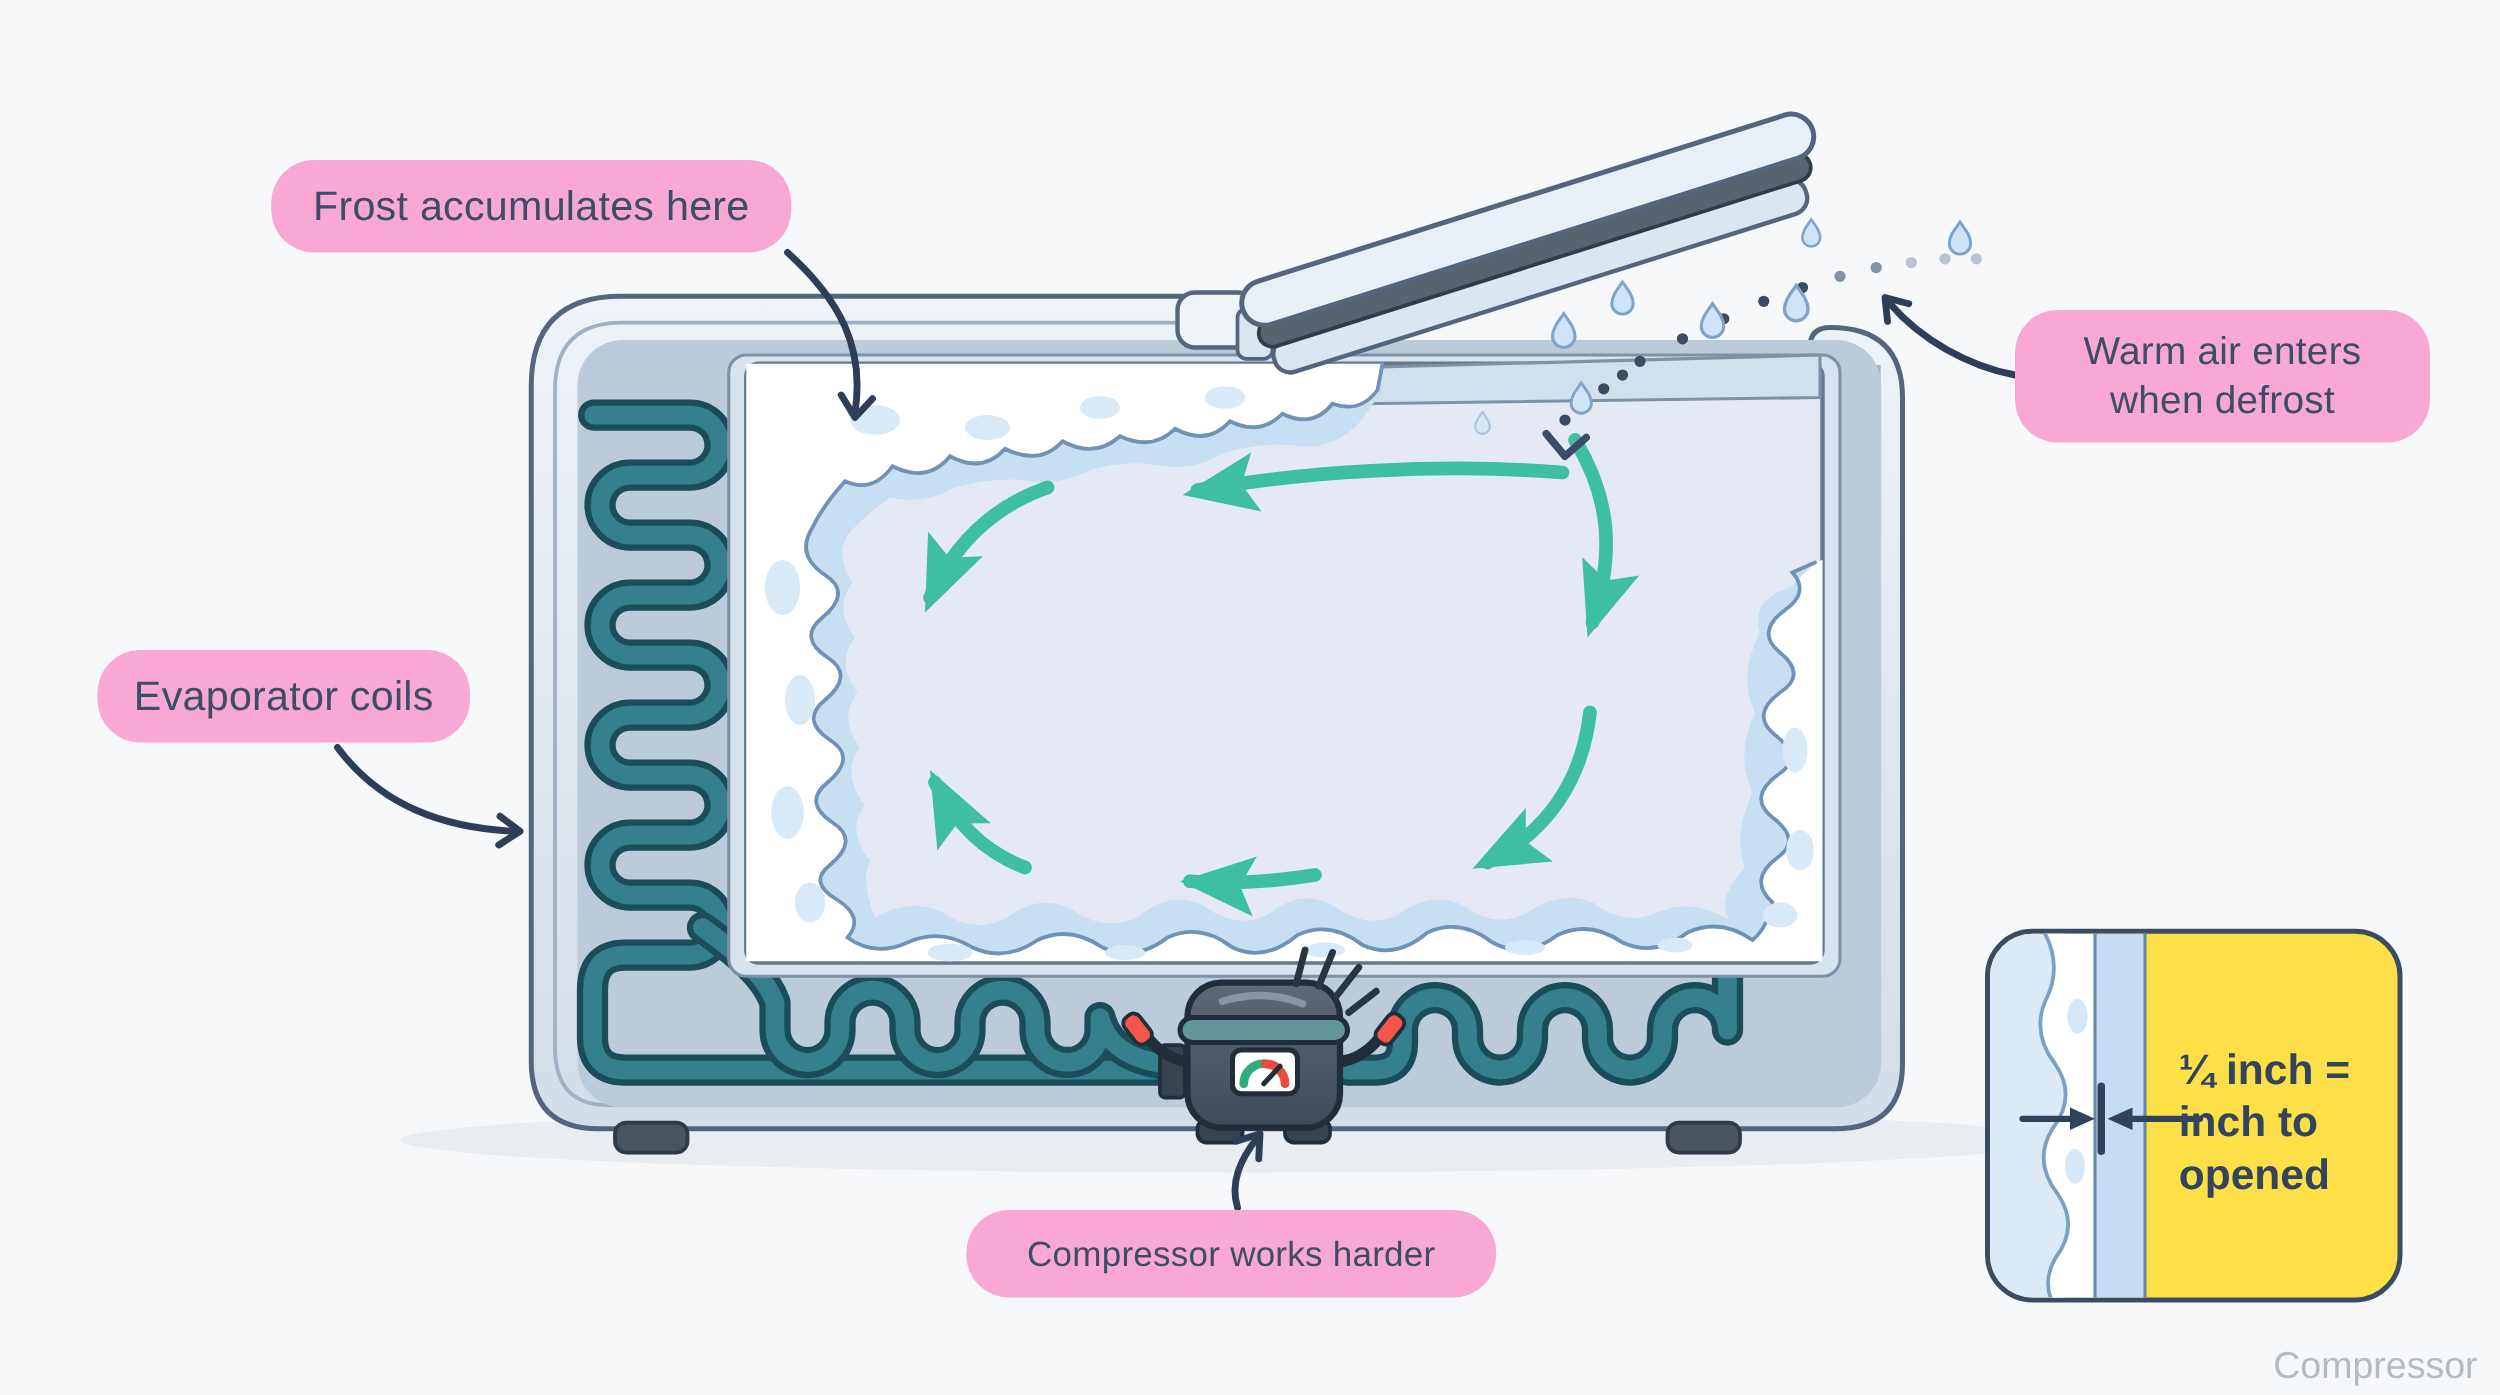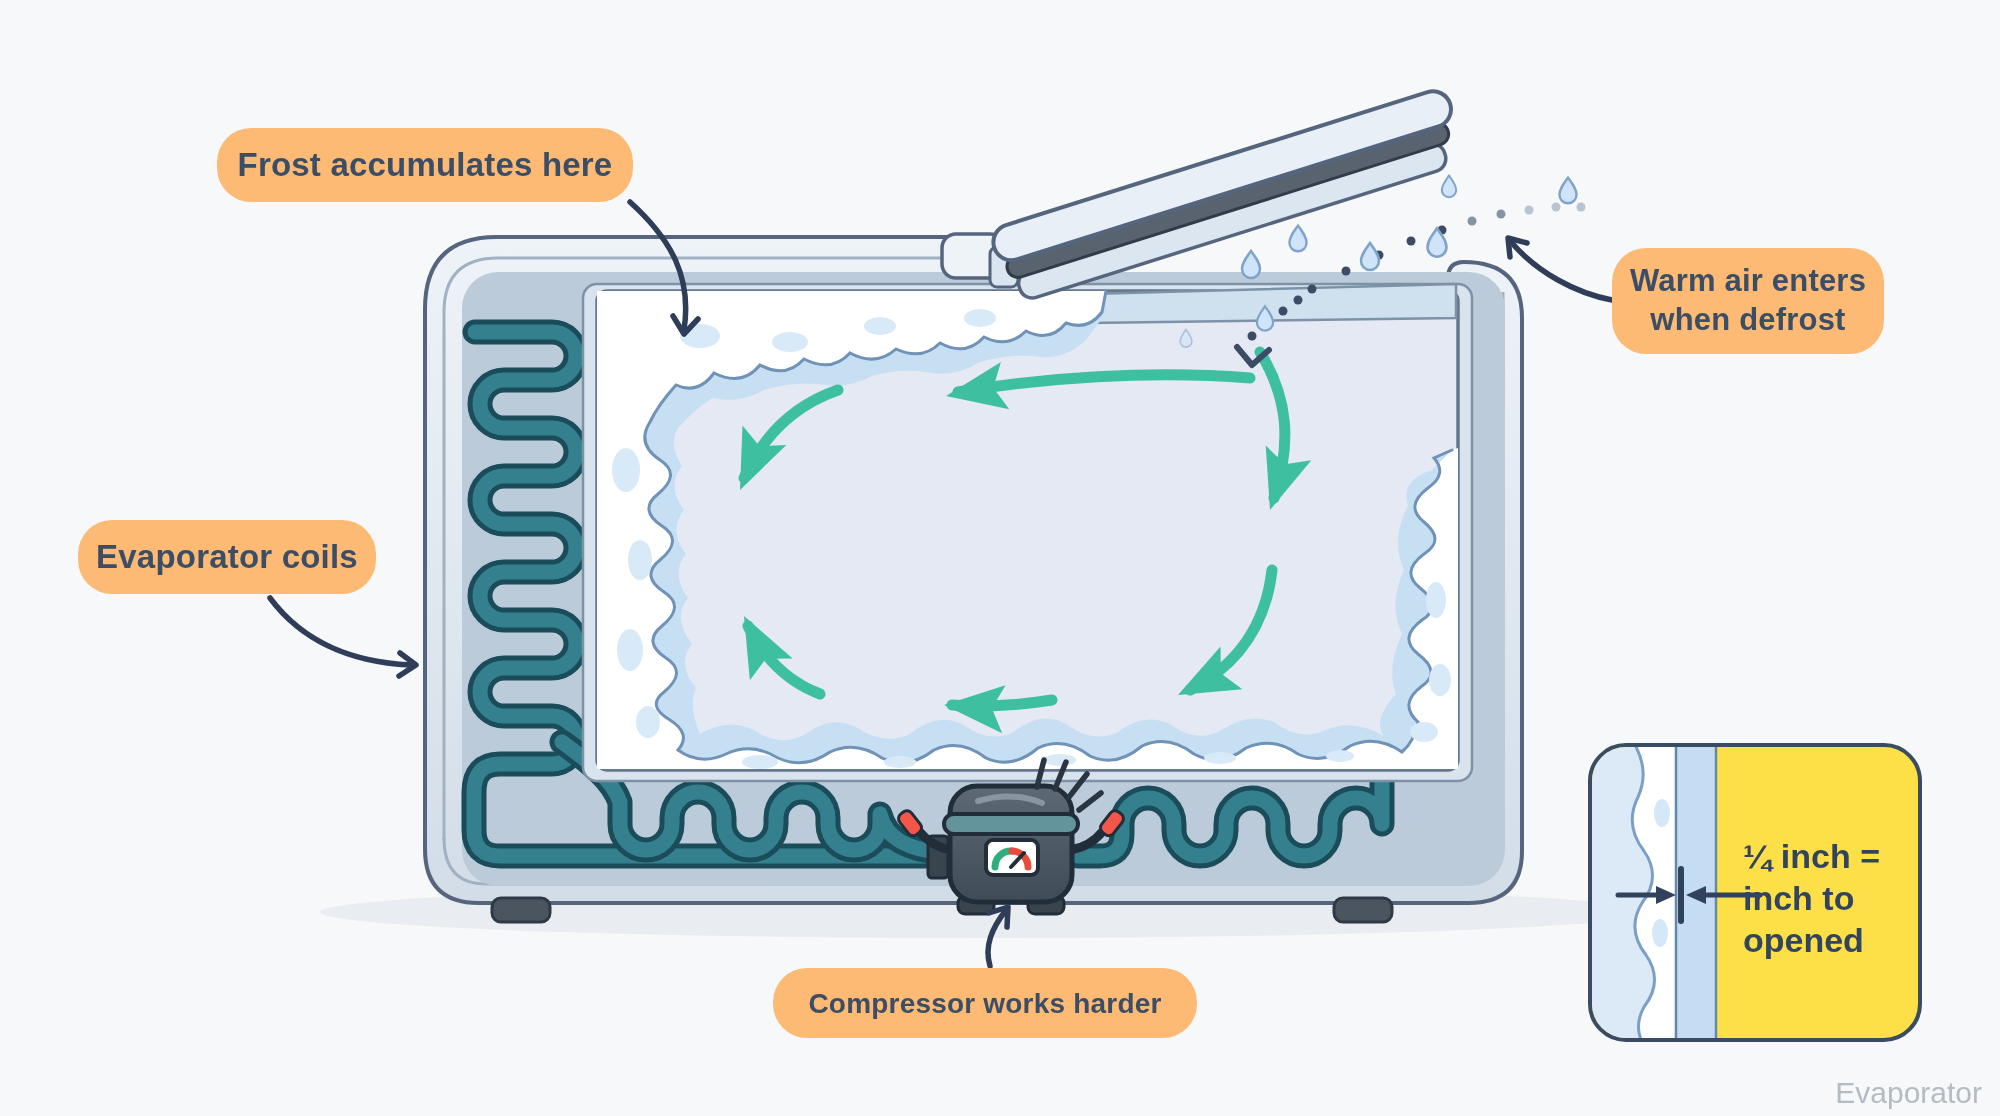--- a/index.html
+++ b/index.html
@@ -1,20 +1,20 @@
 <!DOCTYPE html>
 <html><head>
 <meta charset="utf-8">
 <style>
   html,body{margin:0;padding:0;background:#f7f8f9;}
   .stage{position:relative;width:2000px;height:1116px;background:#f7f8f9;overflow:hidden;
          font-family:"Liberation Sans",sans-serif;}
   .stage svg.main{position:absolute;left:0;top:0;}
-  .pill{position:absolute;background:#fdba74;border-radius:34px;display:flex;flex-direction:column;
-        align-items:center;justify-content:center;color:#3b4e66;font-weight:700;
+  .pill{position:absolute;background:#f9a8d4;border-radius:34px;display:flex;flex-direction:column;
+        align-items:center;justify-content:center;color:#3b4e66;font-weight:400;
         letter-spacing:.2px;text-align:right;}
   .pill .ln{display:block;line-height:1.25;}
   .inset{position:absolute;left:1588px;top:743px;width:334px;height:299px;box-sizing:border-box;
          border:4px solid #3a4c63;border-radius:38px;background:#fde047;overflow:hidden;}
   .inset svg{position:absolute;left:-4px;top:-4px;}
   .inset-text{position:absolute;left:151px;top:88px;width:176px;font-size:34px;line-height:42px;
               font-weight:700;color:#32445e;}
   .watermark{position:absolute;left:1790px;top:1076px;width:192px;text-align:right;
              font-size:30px;font-weight:500;color:#b5bbc3;}
 </style>
@@ -257,21 +257,21 @@
 </svg>
 
 <div class="pill" style="left:217px;top:128px;width:416px;height:74px;font-size:33px;">
   <span class="ln">Frost accumulates here</span>
 </div>
 
 <div class="pill" style="left:78px;top:520px;width:298px;height:74px;font-size:33px;">
   <span class="ln">Evaporator coils</span>
 </div>
 
-<div class="pill" style="left:1612px;top:248px;width:272px;height:106px;font-size:31px;">
+<div class="pill" style="left:1612px;top:248px;width:332px;height:106px;font-size:31px;">
   <span class="ln">Warm air enters</span>
   <span class="ln">when defrost</span>
 </div>
 
 <div class="pill" style="left:773px;top:968px;width:424px;height:70px;font-size:28px;">
   <span class="ln">Compressor works harder</span>
 </div>
 
 <div class="inset">
   <svg width="334" height="299" viewBox="0 0 334 299">
@@ -291,15 +291,15 @@
       <polygon points="98,152 118,143 118,161" fill="#31435c" stroke="none"></polygon>
     </g>
   </svg>
   <div class="inset-text">
     <div>¼ inch =</div>
     <div>inch to</div>
     <div>opened</div>
   </div>
 </div>
 
-<div class="watermark">Evaporator</div>
+<div class="watermark">Compressor</div>
 
 </div>
 
 </body></html>

